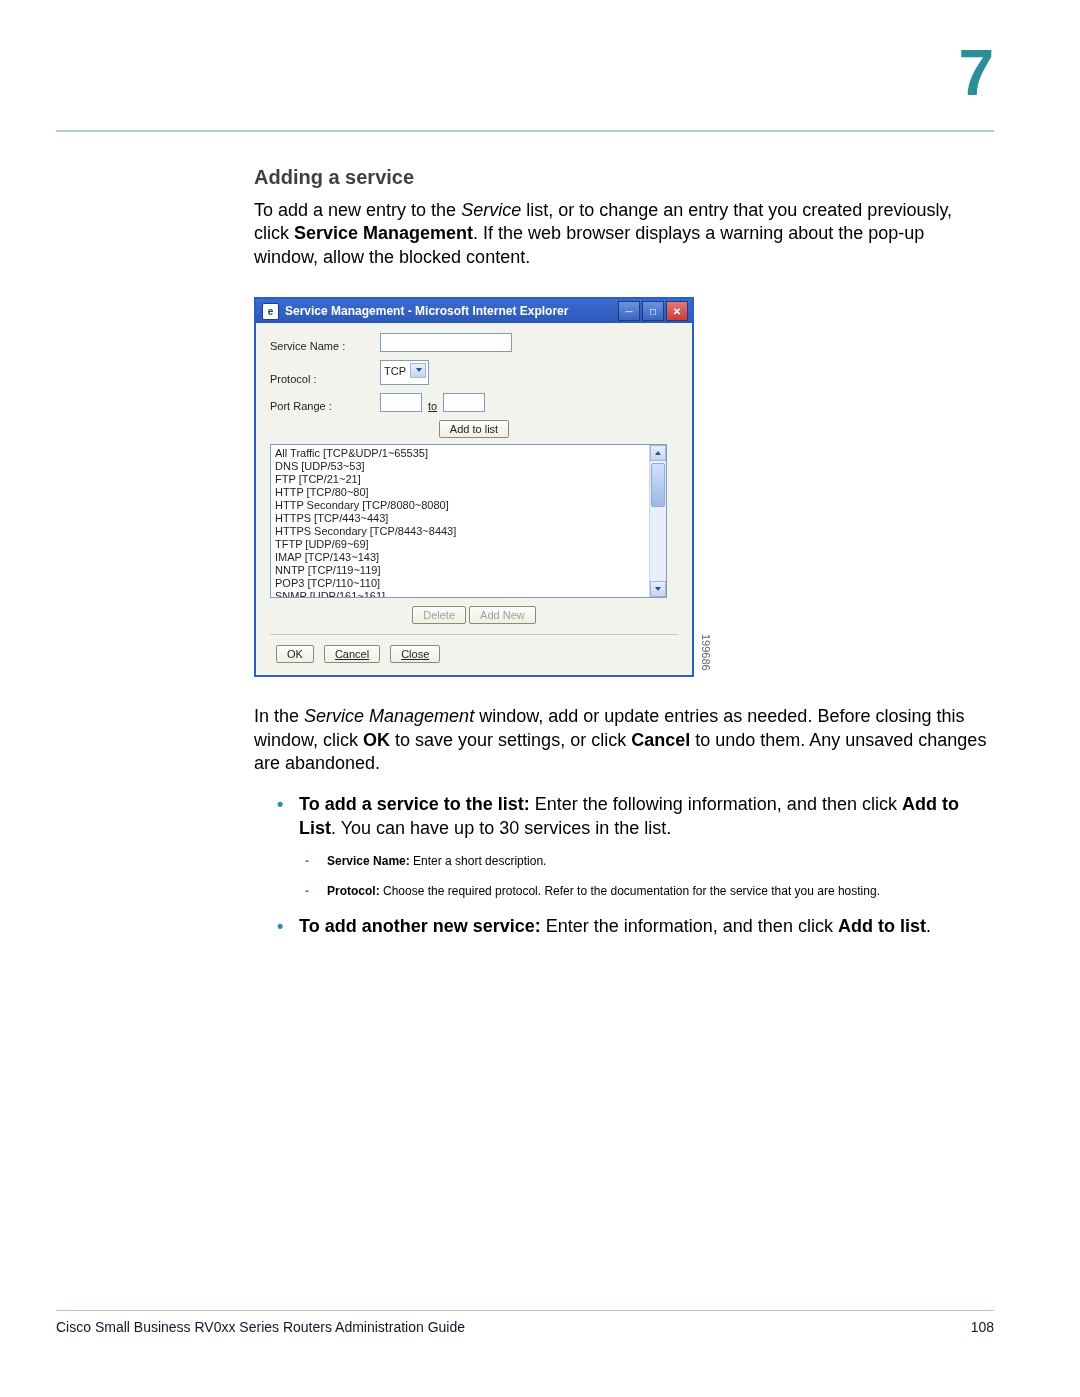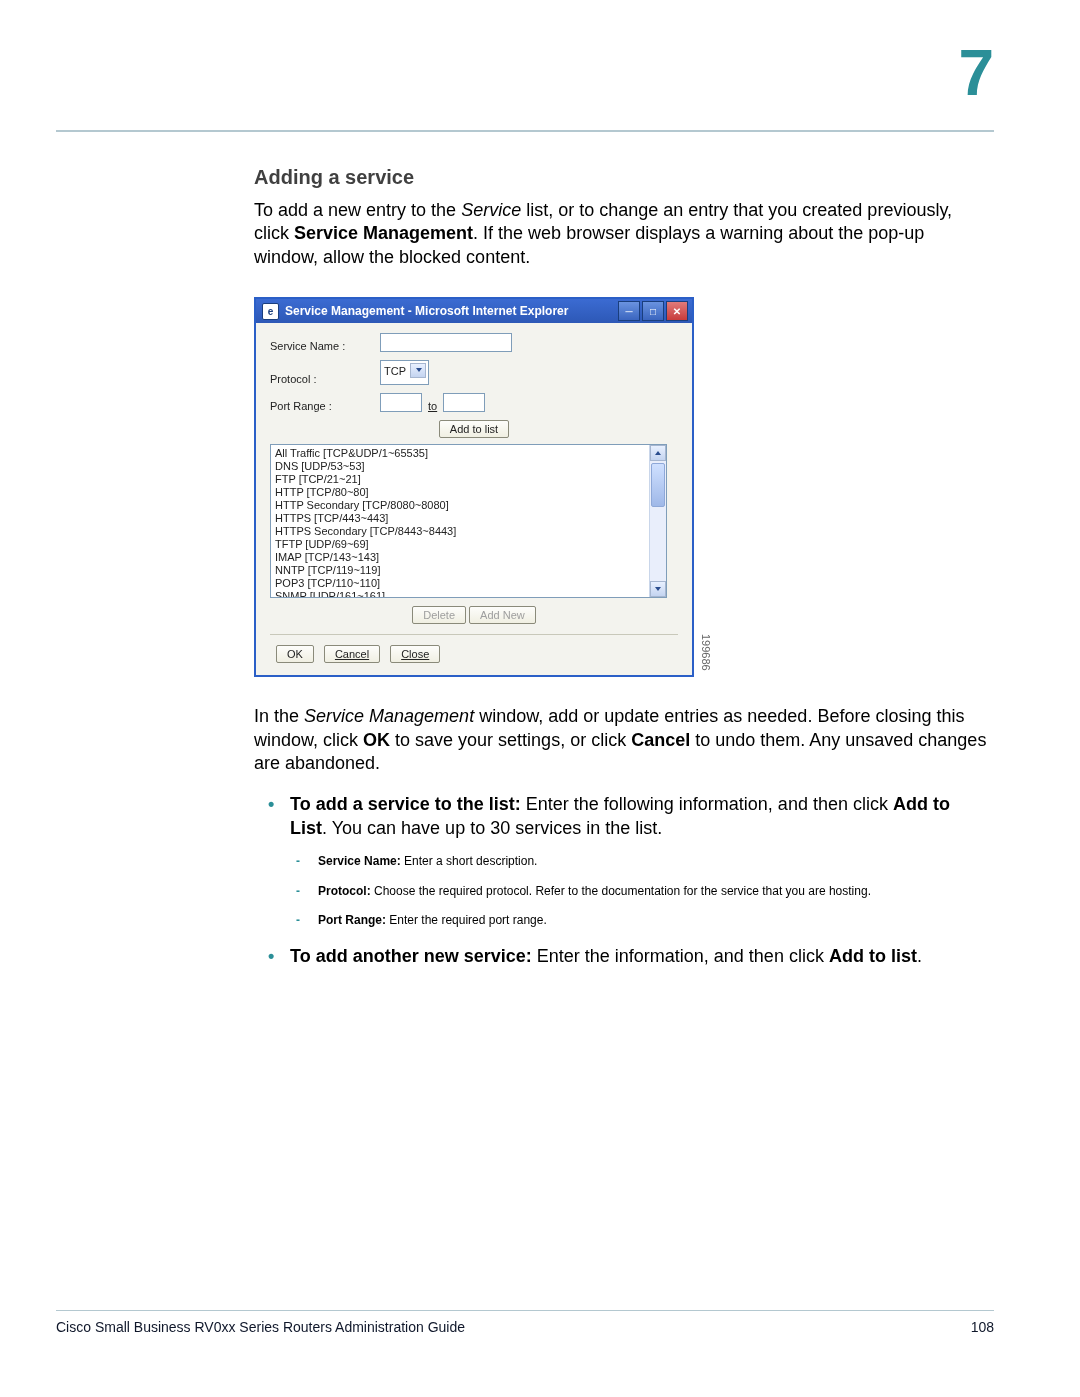--- a/index.html
+++ b/index.html
@@ -196,21 +196,21 @@
     right: -18px;
     bottom: 6px;
     font-size: 11px;
     color: #666;
     writing-mode: vertical-rl;
   }
 
   ul.bullets {
     list-style: none;
     padding-left: 36px;
-    margin: 0;
+    margin: 9px;
     font-size: 18px;
     line-height: 1.3;
   }
   ul.bullets > li {
     position: relative;
     margin-bottom: 16px;
     padding-left: 0;
   }
   ul.bullets > li::before {
     content: "•";
@@ -335,21 +335,20 @@
   <p class="body">
     <span>In the </span><span class="italic">Service Management</span><span> window, add or update entries as needed. Before closing this window, click </span><span class="bold">OK</span><span> to save your settings, or click </span><span class="bold">Cancel</span><span> to undo them. Any unsaved changes are abandoned.</span>
   </p>
 
   <ul class="bullets">
     <li>
       <span class="bold">To add a service to the list:</span><span> Enter the following information, and then click </span><span class="bold">Add to List</span><span>. You can have up to 30 services in the list.</span>
       <ul class="dashes">
         <li><span class="bold">Service Name:</span><span> Enter a short description.</span></li>
         <li><span class="bold">Protocol:</span><span> Choose the required protocol. Refer to the documentation for the service that you are hosting.</span></li>
-        <li><span class="bold">Port Range:</span><span> Enter the required port range.</span></li>
       </ul>
     </li>
     <li>
       <span class="bold">To add another new service:</span><span> Enter the information, and then click </span><span class="bold">Add to list</span><span>.</span>
     </li>
   </ul>
 
 </div>
 
 <div class="footer">

